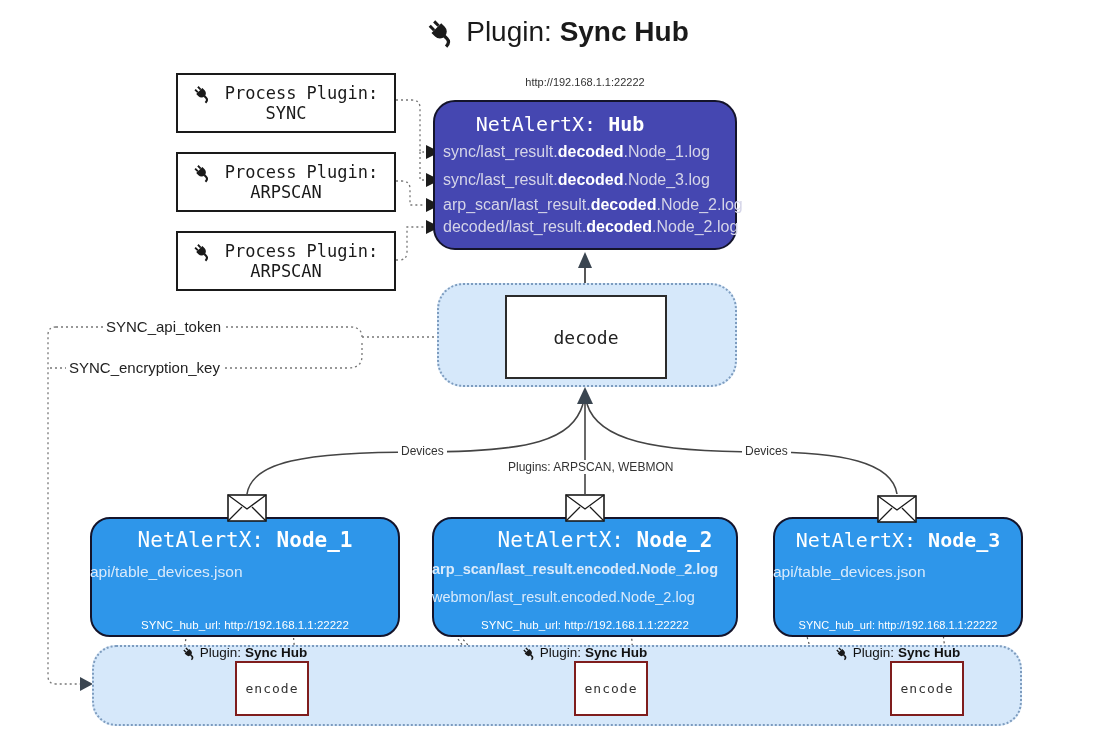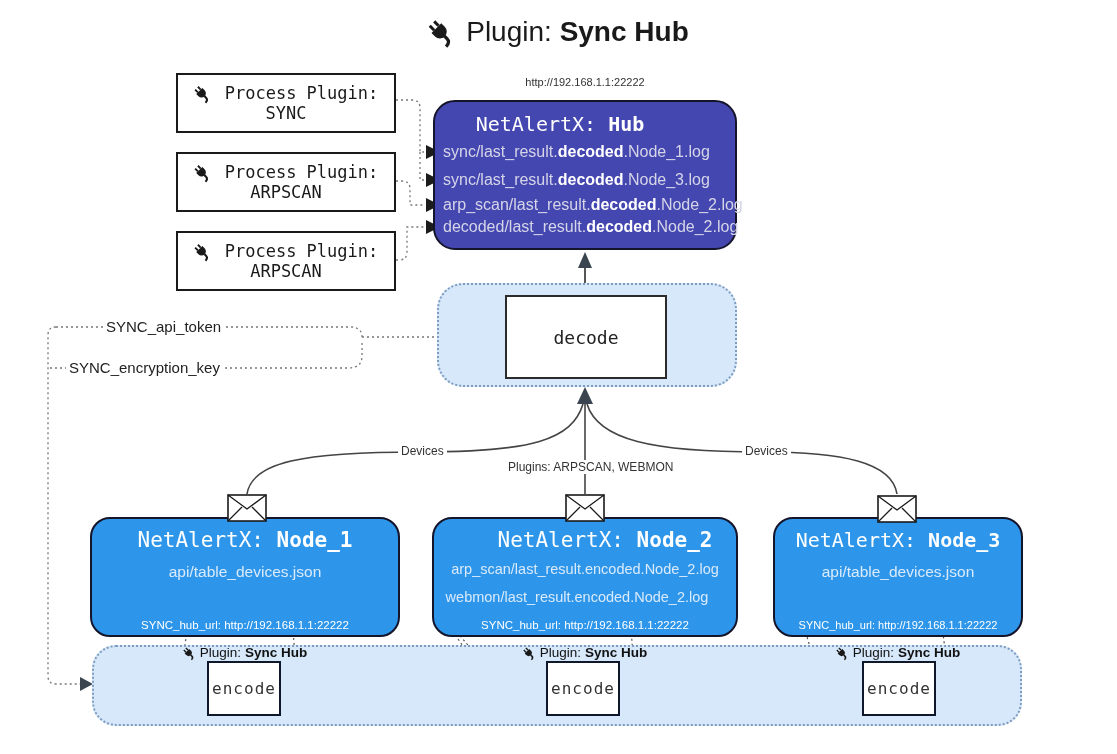--- a/index.html
+++ b/index.html
@@ -34,34 +34,34 @@
   .dbox { top:295px; left:505px; width:162px; height:84px; background:#fff; border:2px solid #2b2b2b;
           display:flex; align-items:center; justify-content:center; font-size:18px; color:#222; }
 
   
   .tok { background:#fff; padding:0 3px; font-size:15px; color:#222; white-space:nowrap; }
 
   
   .node { height:120px; background:#2e96ea; border:2px solid #14142b; border-radius:20px; color:#fff; }
   .node-title { top:528px; text-align:center; color:#ffffff; font-size:21px; white-space:nowrap; }
   .node-title b { font-weight:700; }
-  .node-line { text-align:center; color:#d9eafb; font-size:15.5px; white-space:nowrap; }
+  .node-line { text-align:left; color:#d9eafb; font-size:15.5px; white-space:nowrap; }
   .node-footer { text-align:center; color:#ffffff; font-size:11.5px; white-space:nowrap; }
 
   
   .edge-label { background:#fff; padding:0 3px; font-size:12px; color:#333; white-space:nowrap; }
 
   
   .band { top:645px; left:92px; width:930px; height:81px; background:#d6e8fa;
           border:2px dotted #7d9cbf; border-radius:24px; }
   .band-label { top:645px; width:170px; display:flex; justify-content:center; align-items:center; gap:3px;
                 font-size:13.5px; color:#111; }
   .band-label b { font-weight:700; }
-  .ebox { top:661px; width:74px; height:55px; background:#fff; border:2px solid #0f172a;
-          display:flex; align-items:center; justify-content:center; font-size:16px; letter-spacing:1px; color:#333; }
+  .ebox { top:661px; width:74px; height:55px; background:#fff; border:2px solid #7f1d1d;
+          display:flex; align-items:center; justify-content:center; font-size:13px; letter-spacing:1px; color:#333;margin-left:28px; }
 
   svg.layer { position:absolute; top:0; left:0; pointer-events:none; }
   .plug-ico { display:inline-block; }
 </style>
 </head>
 <body>
 
 <div id="canvas">
 
   <svg class="layer" width="1117" height="754">
@@ -181,21 +181,21 @@
   <div class="abs edge-label" style="top:460px;left:505px;">Plugins: ARPSCAN, WEBMON</div>
   <div class="abs edge-label" style="top:444px;left:742px;">Devices</div>
 
   <div class="abs node" style="top:517px;left:90px;width:310px;"></div>
   <div class="abs node-title mono" style="left:90px;width:310px;"><span>NetAlertX: </span><b>Node_1</b></div>
   <div class="abs node-line" style="top:563px;left:90px;width:310px;">api/table_devices.json</div>
   <div class="abs node-footer" style="top:619px;left:90px;width:310px;">SYNC_hub_url: http://192.168.1.1:22222</div>
 
   <div class="abs node" style="top:517px;left:432px;width:306px;"></div>
   <div class="abs node-title mono" style="left:432px;width:346px;"><span>NetAlertX: </span><b>Node_2</b></div>
-  <div class="abs node-line" style="top:561px;left:432px;width:306px;font-size:14.5px;">arp_scan/last_result.encoded.Node_2.log</div>
+  <div class="abs node-line" style="top:561px;left:432px;width:306px;font-size:14.5px;font-weight:bold;">arp_scan/last_result.encoded.Node_2.log</div>
   <div class="abs node-line" style="top:589px;left:432px;width:290px;font-size:14.5px;">webmon/last_result.encoded.Node_2.log</div>
   <div class="abs node-footer" style="top:619px;left:432px;width:306px;">SYNC_hub_url: http://192.168.1.1:22222</div>
 
   <div class="abs node" style="top:517px;left:773px;width:250px;"></div>
   <div class="abs node-title mono" style="left:773px;width:250px;font-size:20px;"><span>NetAlertX: </span><b>Node_3</b></div>
   <div class="abs node-line" style="top:563px;left:773px;width:250px;">api/table_devices.json</div>
   <div class="abs node-footer" style="top:619px;left:773px;width:250px;font-size:11px;">SYNC_hub_url: http://192.168.1.1:22222</div>
 
   <svg class="abs" style="top:494px;left:227px;" width="40" height="28">
     <rect x="1" y="1" width="38" height="26" fill="#fff" stroke="#1a1a1a" stroke-width="1.6"></rect>

